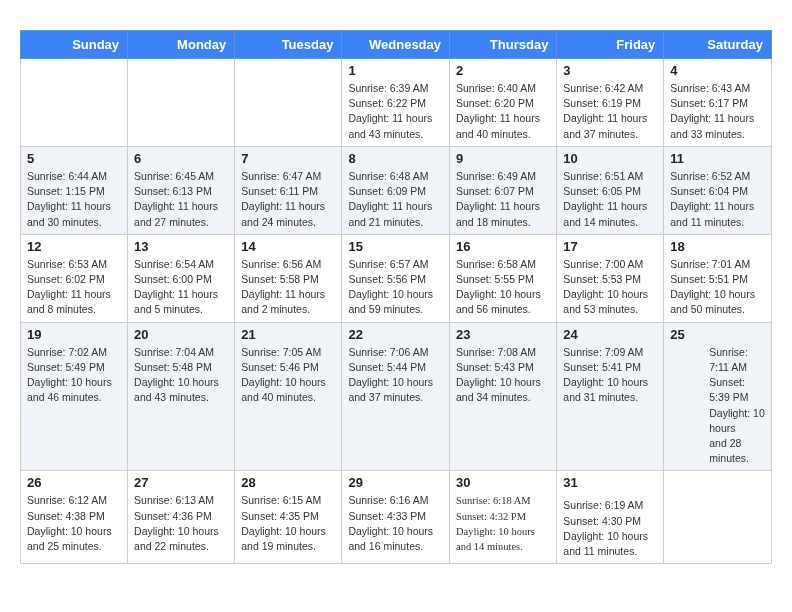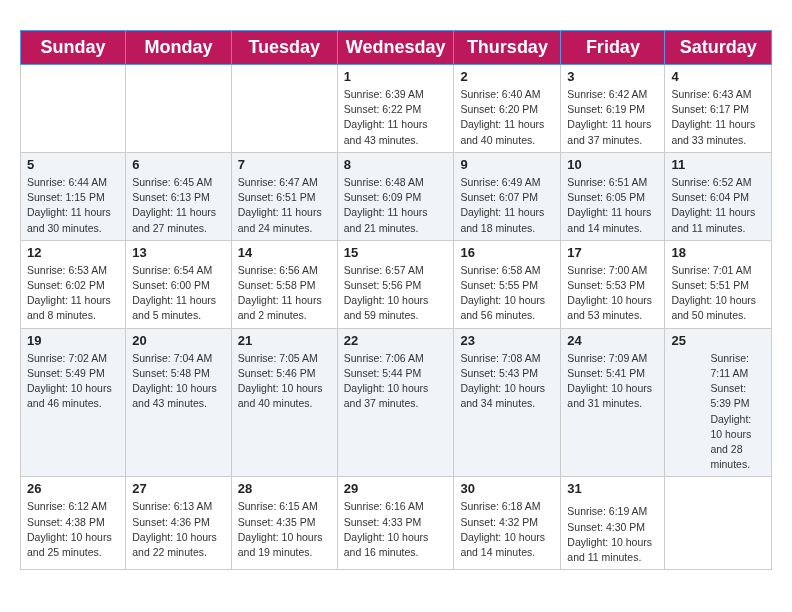--- a/index.html
+++ b/index.html
@@ -36,25 +36,25 @@
     .subtitle {
       font-size: 14px;
       color: #555;
     }
     .calendar {
       width: 100%;
       border-collapse: collapse;
       border: 1px solid #ccc;
     }
     .calendar th {
-      background-color: #be185d;
+      background-color: #3b82f6;
       color: #fff;
-      font-size: 18px;
+      font-size: 13px;
       padding: 6px 8px;
-      text-align: center;
+      text-align: right;
       border: 1px solid #5a95e5;
     }
     .calendar td {
       border: 1px solid #ccc;
       vertical-align: top;
       padding: 4px 6px;
       font-size: 11px;
       color: #333;
       width: 108px;
       min-height: 80px;
@@ -141,21 +141,21 @@
         <td class="shaded">
           <div class="day-number">6</div>
           <div class="day-info" style="white-space: pre-line;">Sunrise: 6:45 AM
 Sunset: 6:13 PM
 Daylight: 11 hours
 and 27 minutes.</div>
         </td>
         <td class="shaded">
           <div class="day-number">7</div>
           <div class="day-info" style="white-space: pre-line;">Sunrise: 6:47 AM
-Sunset: 6:51 PM
+Sunset: 6:11 PM
 Daylight: 11 hours
 and 24 minutes.</div>
         </td>
         <td class="shaded">
           <div class="day-number">8</div>
           <div class="day-info" style="white-space: pre-line;">Sunrise: 6:48 AM
 Sunset: 6:09 PM
 Daylight: 11 hours
 and 21 minutes.</div>
         </td>
@@ -307,21 +307,21 @@
         </td>
         <td>
           <div class="day-number">29</div>
           <div class="day-info" style="white-space: pre-line;">Sunrise: 6:16 AM
 Sunset: 4:33 PM
 Daylight: 10 hours
 and 16 minutes.</div>
         </td>
         <td>
           <div class="day-number">30</div>
-          <div class="day-info" style="white-space: pre-line;">Sunrise: 6:18 AM
+          <div class="day-info" style="white-space: pre-line; font-family: Liberation Serif, serif;">Sunrise: 6:18 AM
 Sunset: 4:32 PM
 Daylight: 10 hours
 and 14 minutes.</div>
         </td>
         <td>
           <div class="day-number">31</div>
           <div class="day-info" style="white-space: pre-line; margin-top: 8px;">Sunrise: 6:19 AM
 Sunset: 4:30 PM
 Daylight: 10 hours
 and 11 minutes.</div>

